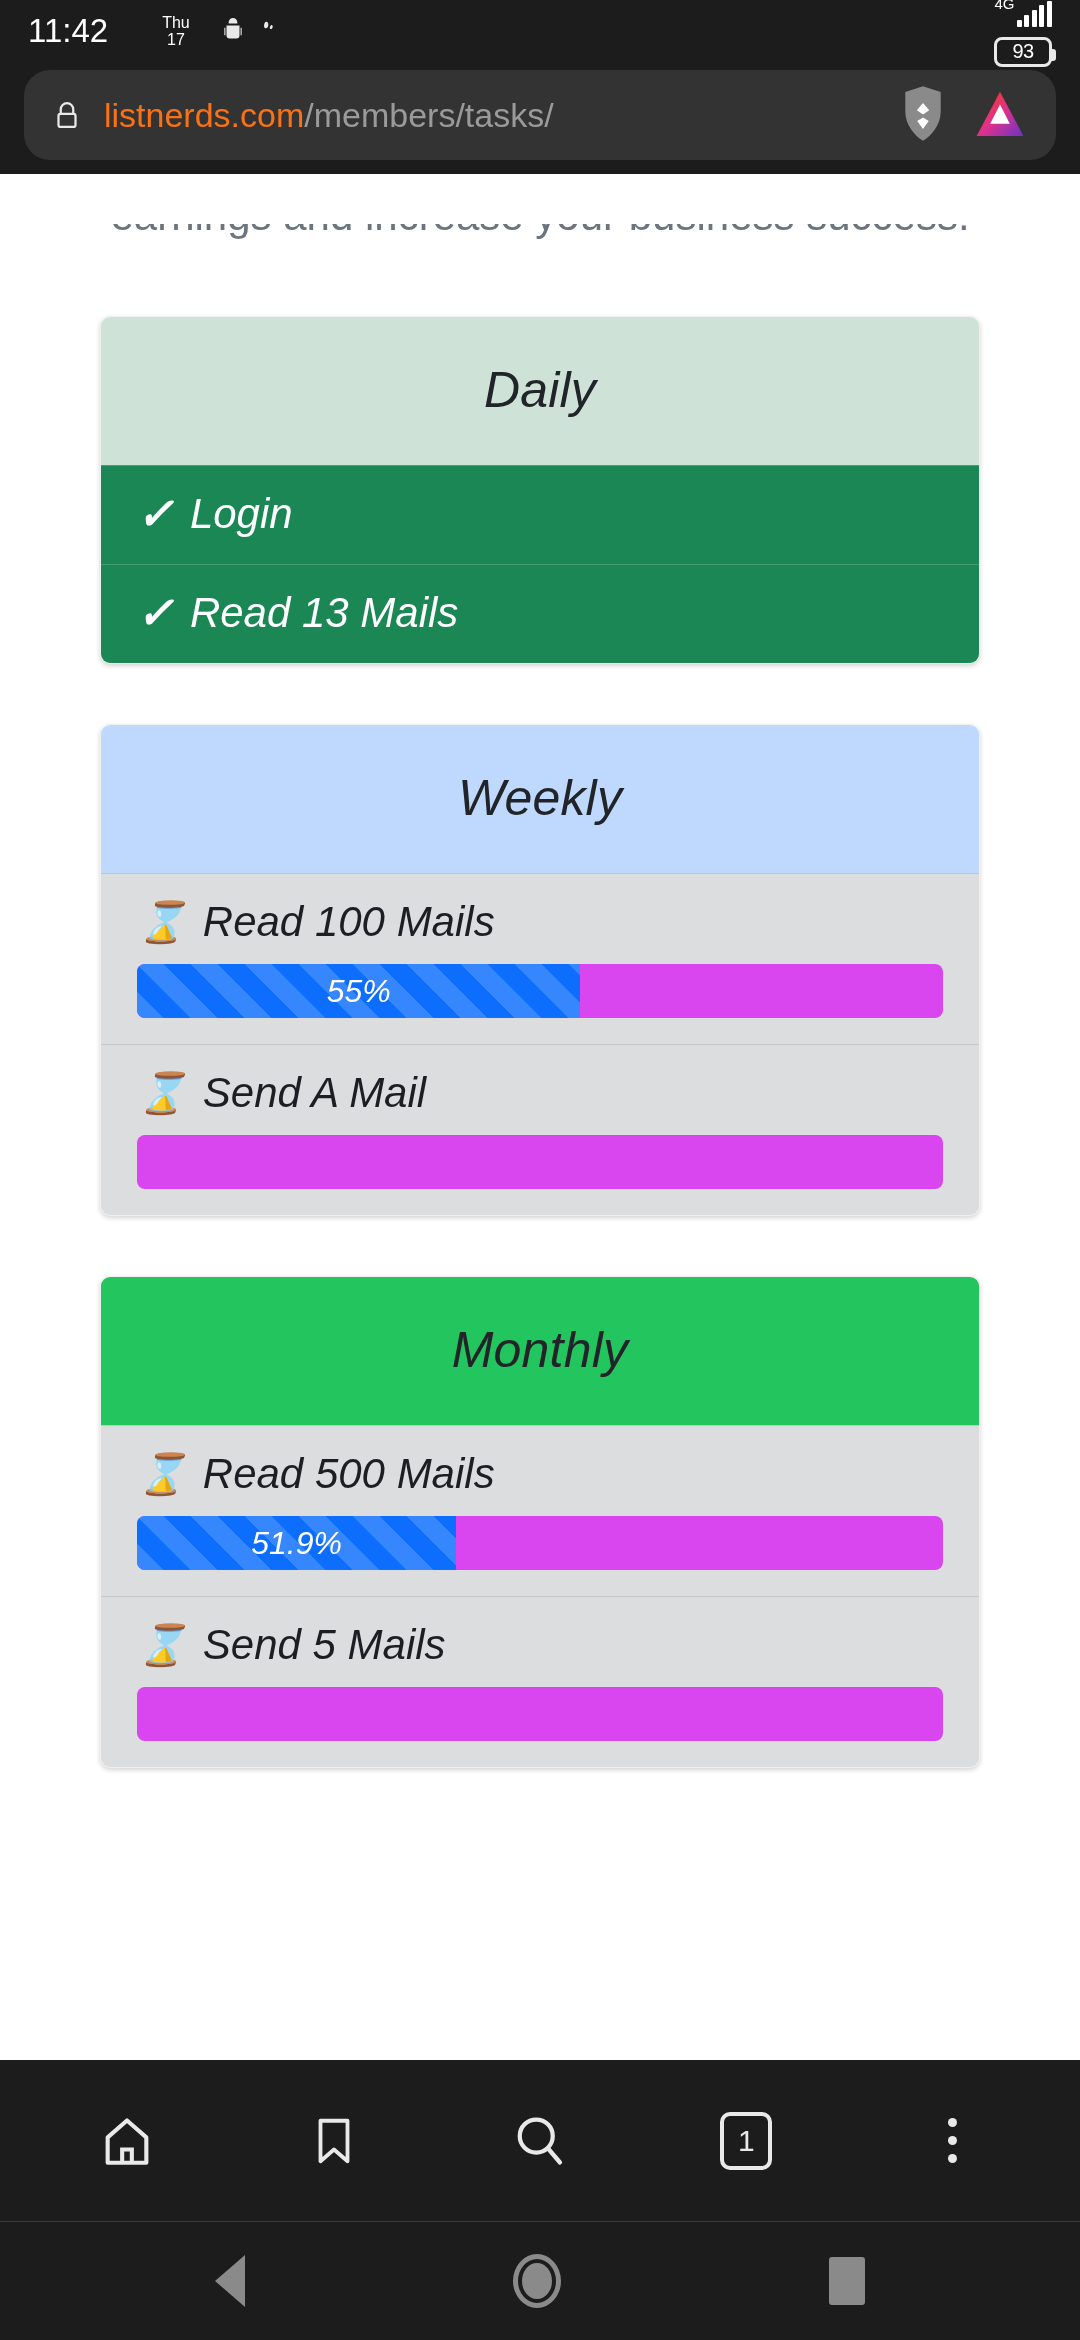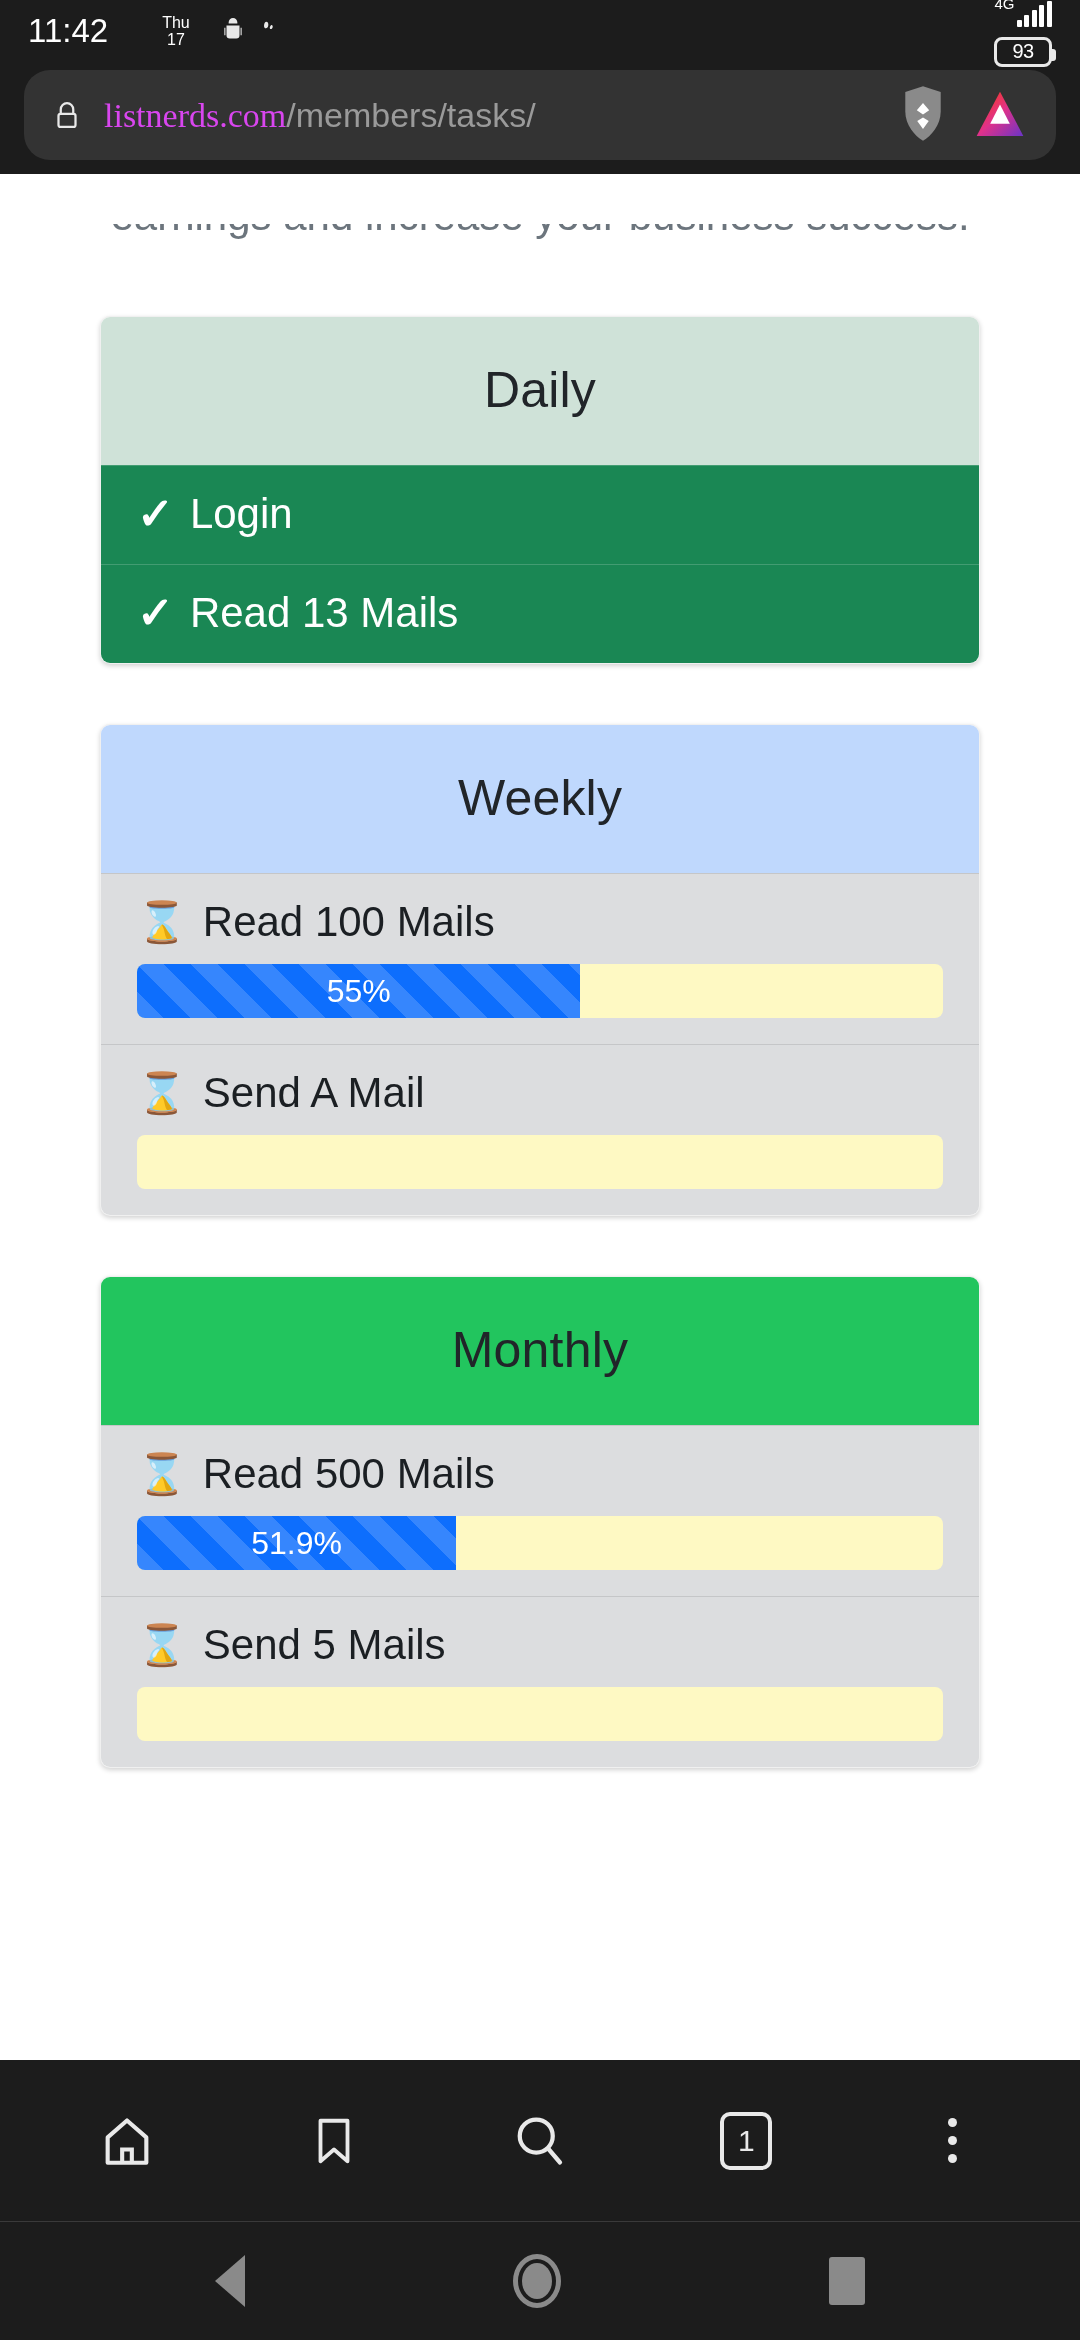--- a/index.html
+++ b/index.html
@@ -35,60 +35,61 @@
   .batt:after{content:""; position:absolute; right:-7px; top:9px; width:5px;height:12px;background:#e9e9e9;border-radius:0 3px 3px 0;}
   .batt span{ font-size:20px; color:#fff; letter-spacing:-0.5px;}
 
   
   .urlbar-wrap { background:#1c1c1c; padding: 8px 24px 14px 24px; }
   .urlbar {
     background:#333333; border-radius:26px; height:90px;
     display:flex; align-items:center; padding: 0 28px; gap:22px;
   }
   .url-text { flex:1; font-size:34px; color:#9a9a9a; white-space:nowrap; overflow:hidden; }
-  .url-text .host { color:#d946ef;font-family:Liberation Serif, serif; }
+  .url-text .host { color:#f97316; }
   .lock { width:30px; height:34px; flex:none; }
 
   
   .page {
     position:absolute; top:224px; left:0; right:0; bottom:280px;
     background:#ffffff; overflow:hidden;
   }
   .intro {
     text-align:center; color:#6c757d; font-size:42px; line-height:68px;
     padding: 0 60px; margin-top:-42px;
   }
   .cards { padding: 0 100px; margin-top:66px; }
 
   .card {
     border-radius:10px; background:#fff;
     box-shadow: 0 2px 5px rgba(0,0,0,.18);
     overflow:hidden; margin-bottom:60px;
     border:1px solid rgba(0,0,0,.06);
+    font-style:italic;
   }
   .card-header {
     text-align:center; font-size:50px; color:#212529;
     padding: 44px 0 46px 0; letter-spacing:0.2px;
   }
   .h-daily   { background:#cfe2d8; }
   .h-weekly  { background:#bfd8fd; }
   .h-monthly { background:#22c55e; }
 
   .row {
     padding: 24px 36px 26px 36px;
     border-top:1px solid rgba(0,0,0,.10);
   }
   .row.done { background:#1a8754; color:#ffffff; border-top-color: rgba(255,255,255,.18); }
   .row.pend { background:#dcdddf; color:#1b1f23; }
   .row-label { display:flex; align-items:center; gap:16px; font-size:42px; }
   .check { font-size:44px; line-height:42px; font-weight:700; }
   .hourglass { font-size:40px; line-height:42px; }
 
   .progress {
-    margin-top:18px; height:54px; background:#fef9c3; border-radius:8px; overflow:hidden;
+    margin-top:18px; height:54px; background:#d946ef; border-radius:8px; overflow:hidden;
   }
   .progress-bar {
     height:100%; background-color:#0d6efd; color:#fff; font-size:32px;
     display:flex; align-items:center; justify-content:center;
     background-image: linear-gradient(45deg,
       rgba(255,255,255,.17) 25%, transparent 25%,
       transparent 50%, rgba(255,255,255,.17) 50%,
       rgba(255,255,255,.17) 75%, transparent 75%, transparent);
     background-size: 54px 54px;
   }

